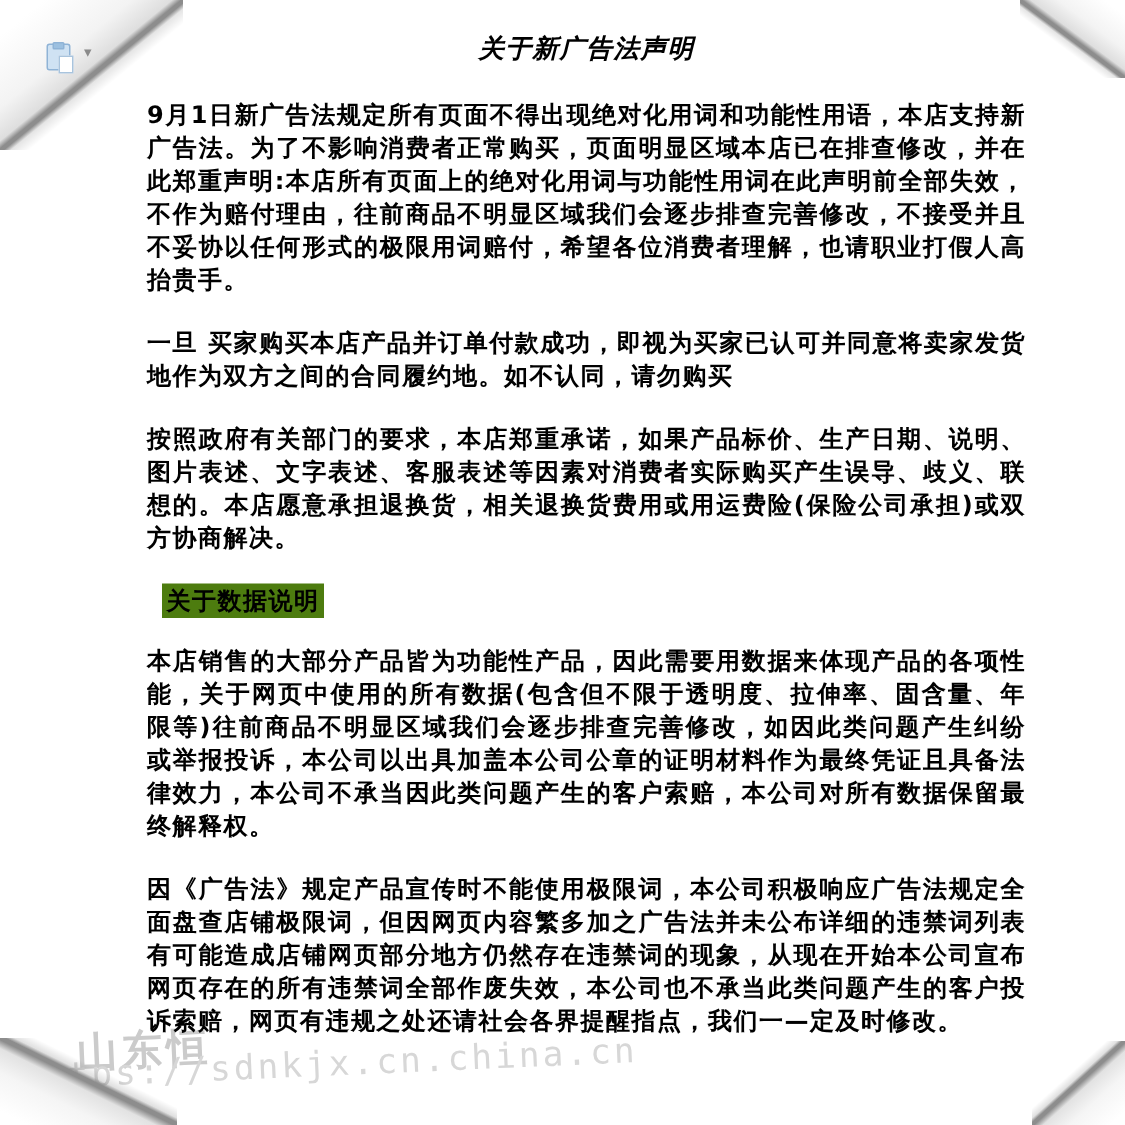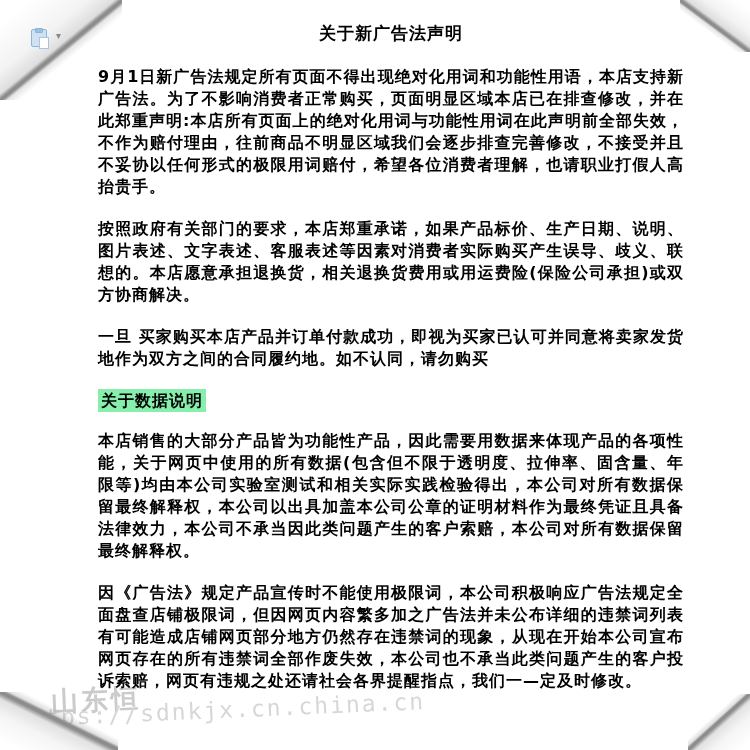--- a/index.html
+++ b/index.html
@@ -8,24 +8,24 @@
     font-family:"DejaVu Sans","Liberation Sans",sans-serif;
   }
   .page{position:absolute;inset:0;background:#ffffff;}
 
   
   .content{
     position:absolute;left:98px;top:20px;width:586px;z-index:2;
     color:#000;font-weight:700;font-size:16px;line-height:22px;
     letter-spacing:1px;text-align:justify;
   }
-  .title{text-align:center;font-size:17px;letter-spacing:1px;margin:2px 0 22px;}
+  .title{text-align:center;font-size:17px;letter-spacing:1px;margin:2px 0 22px;font-style:italic;}
   .content p{margin:0 0 20px;}
   .heading{margin:2px 0 18px;line-height:22px;}
-  .hl{background:#86efac;padding:2px 3px;}
+  .hl{background:#4d7c0f;padding:2px 3px;margin-left:10px;}
 
   
   .wm{position:absolute;z-index:1;transform:rotate(-2.5deg);transform-origin:left bottom;white-space:nowrap;}
   .wm-company{
     left:52px;top:684px;font-size:27px;font-weight:700;color:#cbcbcb;letter-spacing:3px;
   }
   .wm-url{
     left:14px;top:706px;font-size:23px;color:#d7d7d7;letter-spacing:2px;
     font-family:"DejaVu Sans Mono","Liberation Mono",monospace;
   }
@@ -75,27 +75,27 @@
   </div>
 
   <div class="wm wm-company">山东恒</div>
   <div class="wm wm-url">https://sdnkjx.cn.china.cn</div>
 
   <div class="content">
     <div class="title">关于新广告法声明</div>
 
     <p>9月1日新广告法规定所有页面不得出现绝对化用词和功能性用语，本店支持新广告法。为了不影响消费者正常购买，页面明显区域本店已在排查修改，并在此郑重声明:本店所有页面上的绝对化用词与功能性用词在此声明前全部失效，不作为赔付理由，往前商品不明显区域我们会逐步排查完善修改，不接受并且不妥协以任何形式的极限用词赔付，希望各位消费者理解，也请职业打假人高抬贵手。</p>
 
+    <p>一旦 买家购买本店产品并订单付款成功，即视为买家已认可并同意将卖家发货地作为双方之间的合同履约地。如不认同，请勿购买</p>
+
     <p>按照政府有关部门的要求，本店郑重承诺，如果产品标价、生产日期、说明、图片表述、文字表述、客服表述等因素对消费者实际购买产生误导、歧义、联想的。本店愿意承担退换货，相关退换货费用或用运费险(保险公司承担)或双方协商解决。</p>
-
-    <p>一旦 买家购买本店产品并订单付款成功，即视为买家已认可并同意将卖家发货地作为双方之间的合同履约地。如不认同，请勿购买</p>
 
     <div class="heading">
       <span class="hl">关于数据说明</span>
     </div>
 
-    <p>本店销售的大部分产品皆为功能性产品，因此需要用数据来体现产品的各项性能，关于网页中使用的所有数据(包含但不限于透明度、拉伸率、固含量、年限等)均由本公司实验室测试和相关实际实践检验得出，本公司对所有数据保留最终解释权，本公司以出具加盖本公司公章的证明材料作为最终凭证且具备法律效力，本公司不承当因此类问题产生的客户索赔，本公司对所有数据保留最终解释权。</p>
+    <p>本店销售的大部分产品皆为功能性产品，因此需要用数据来体现产品的各项性能，关于网页中使用的所有数据(包含但不限于透明度、拉伸率、固含量、年限等)往前商品不明显区域我们会逐步排查完善修改，如因此类问题产生纠纷或举报投诉，本公司以出具加盖本公司公章的证明材料作为最终凭证且具备法律效力，本公司不承当因此类问题产生的客户索赔，本公司对所有数据保留最终解释权。</p>
 
 
     <p>因《广告法》规定产品宣传时不能使用极限词，本公司积极响应广告法规定全面盘查店铺极限词，但因网页内容繁多加之广告法并未公布详细的违禁词列表有可能造成店铺网页部分地方仍然存在违禁词的现象，从现在开始本公司宣布网页存在的所有违禁词全部作废失效，本公司也不承当此类问题产生的客户投诉索赔，网页有违规之处还请社会各界提醒指点，我们一—定及时修改。</p>
   </div>
 
 </div>
 
 </body></html>

